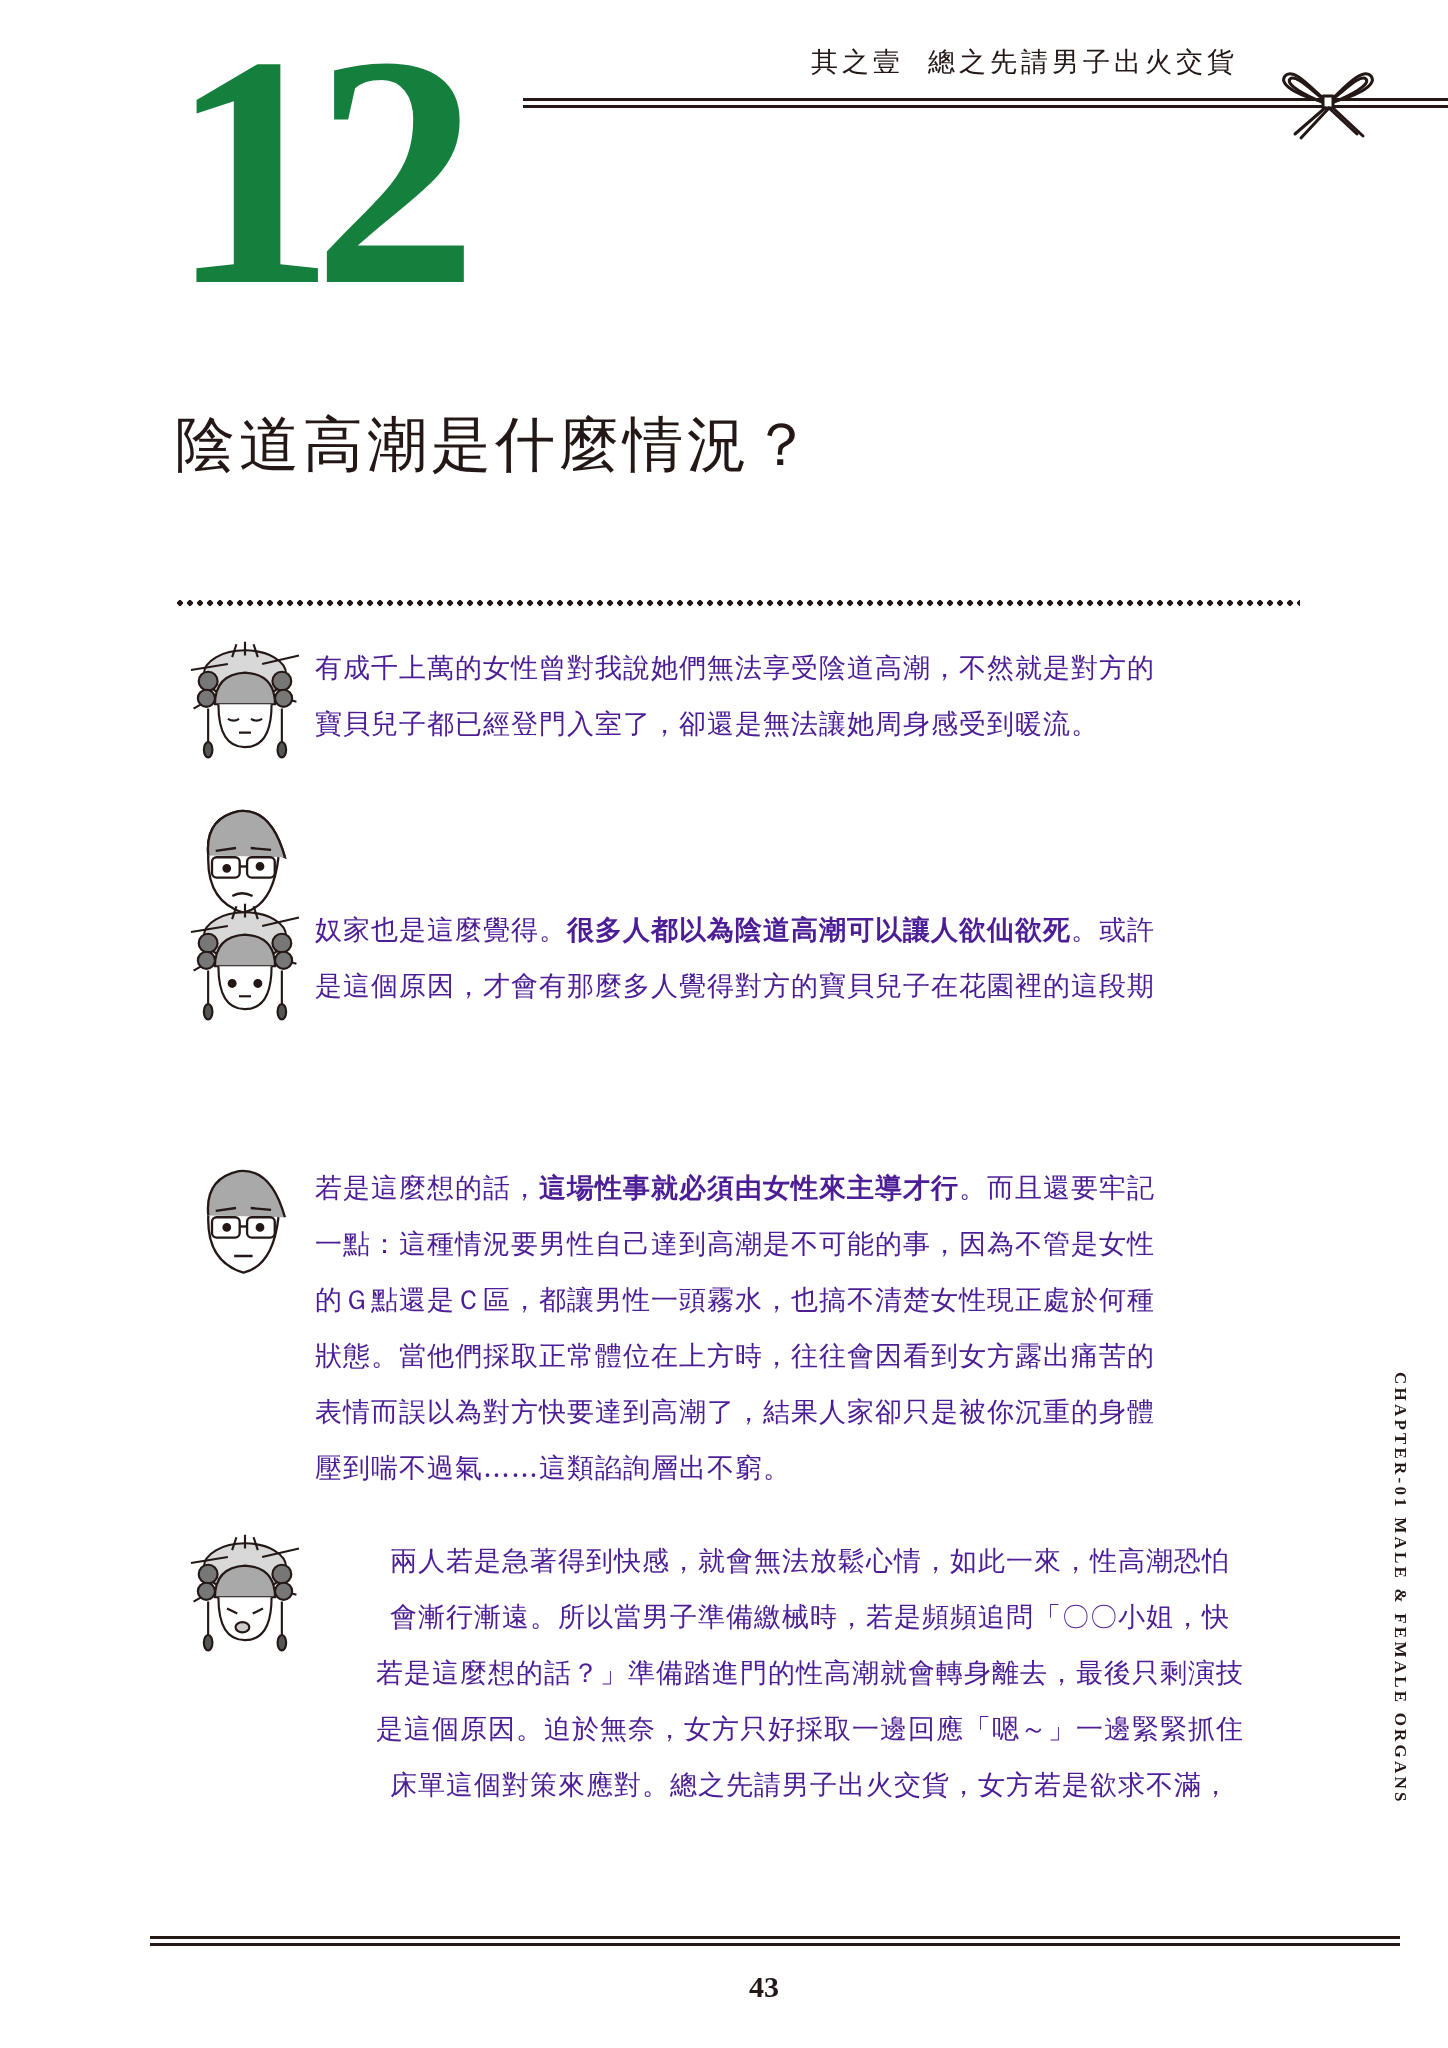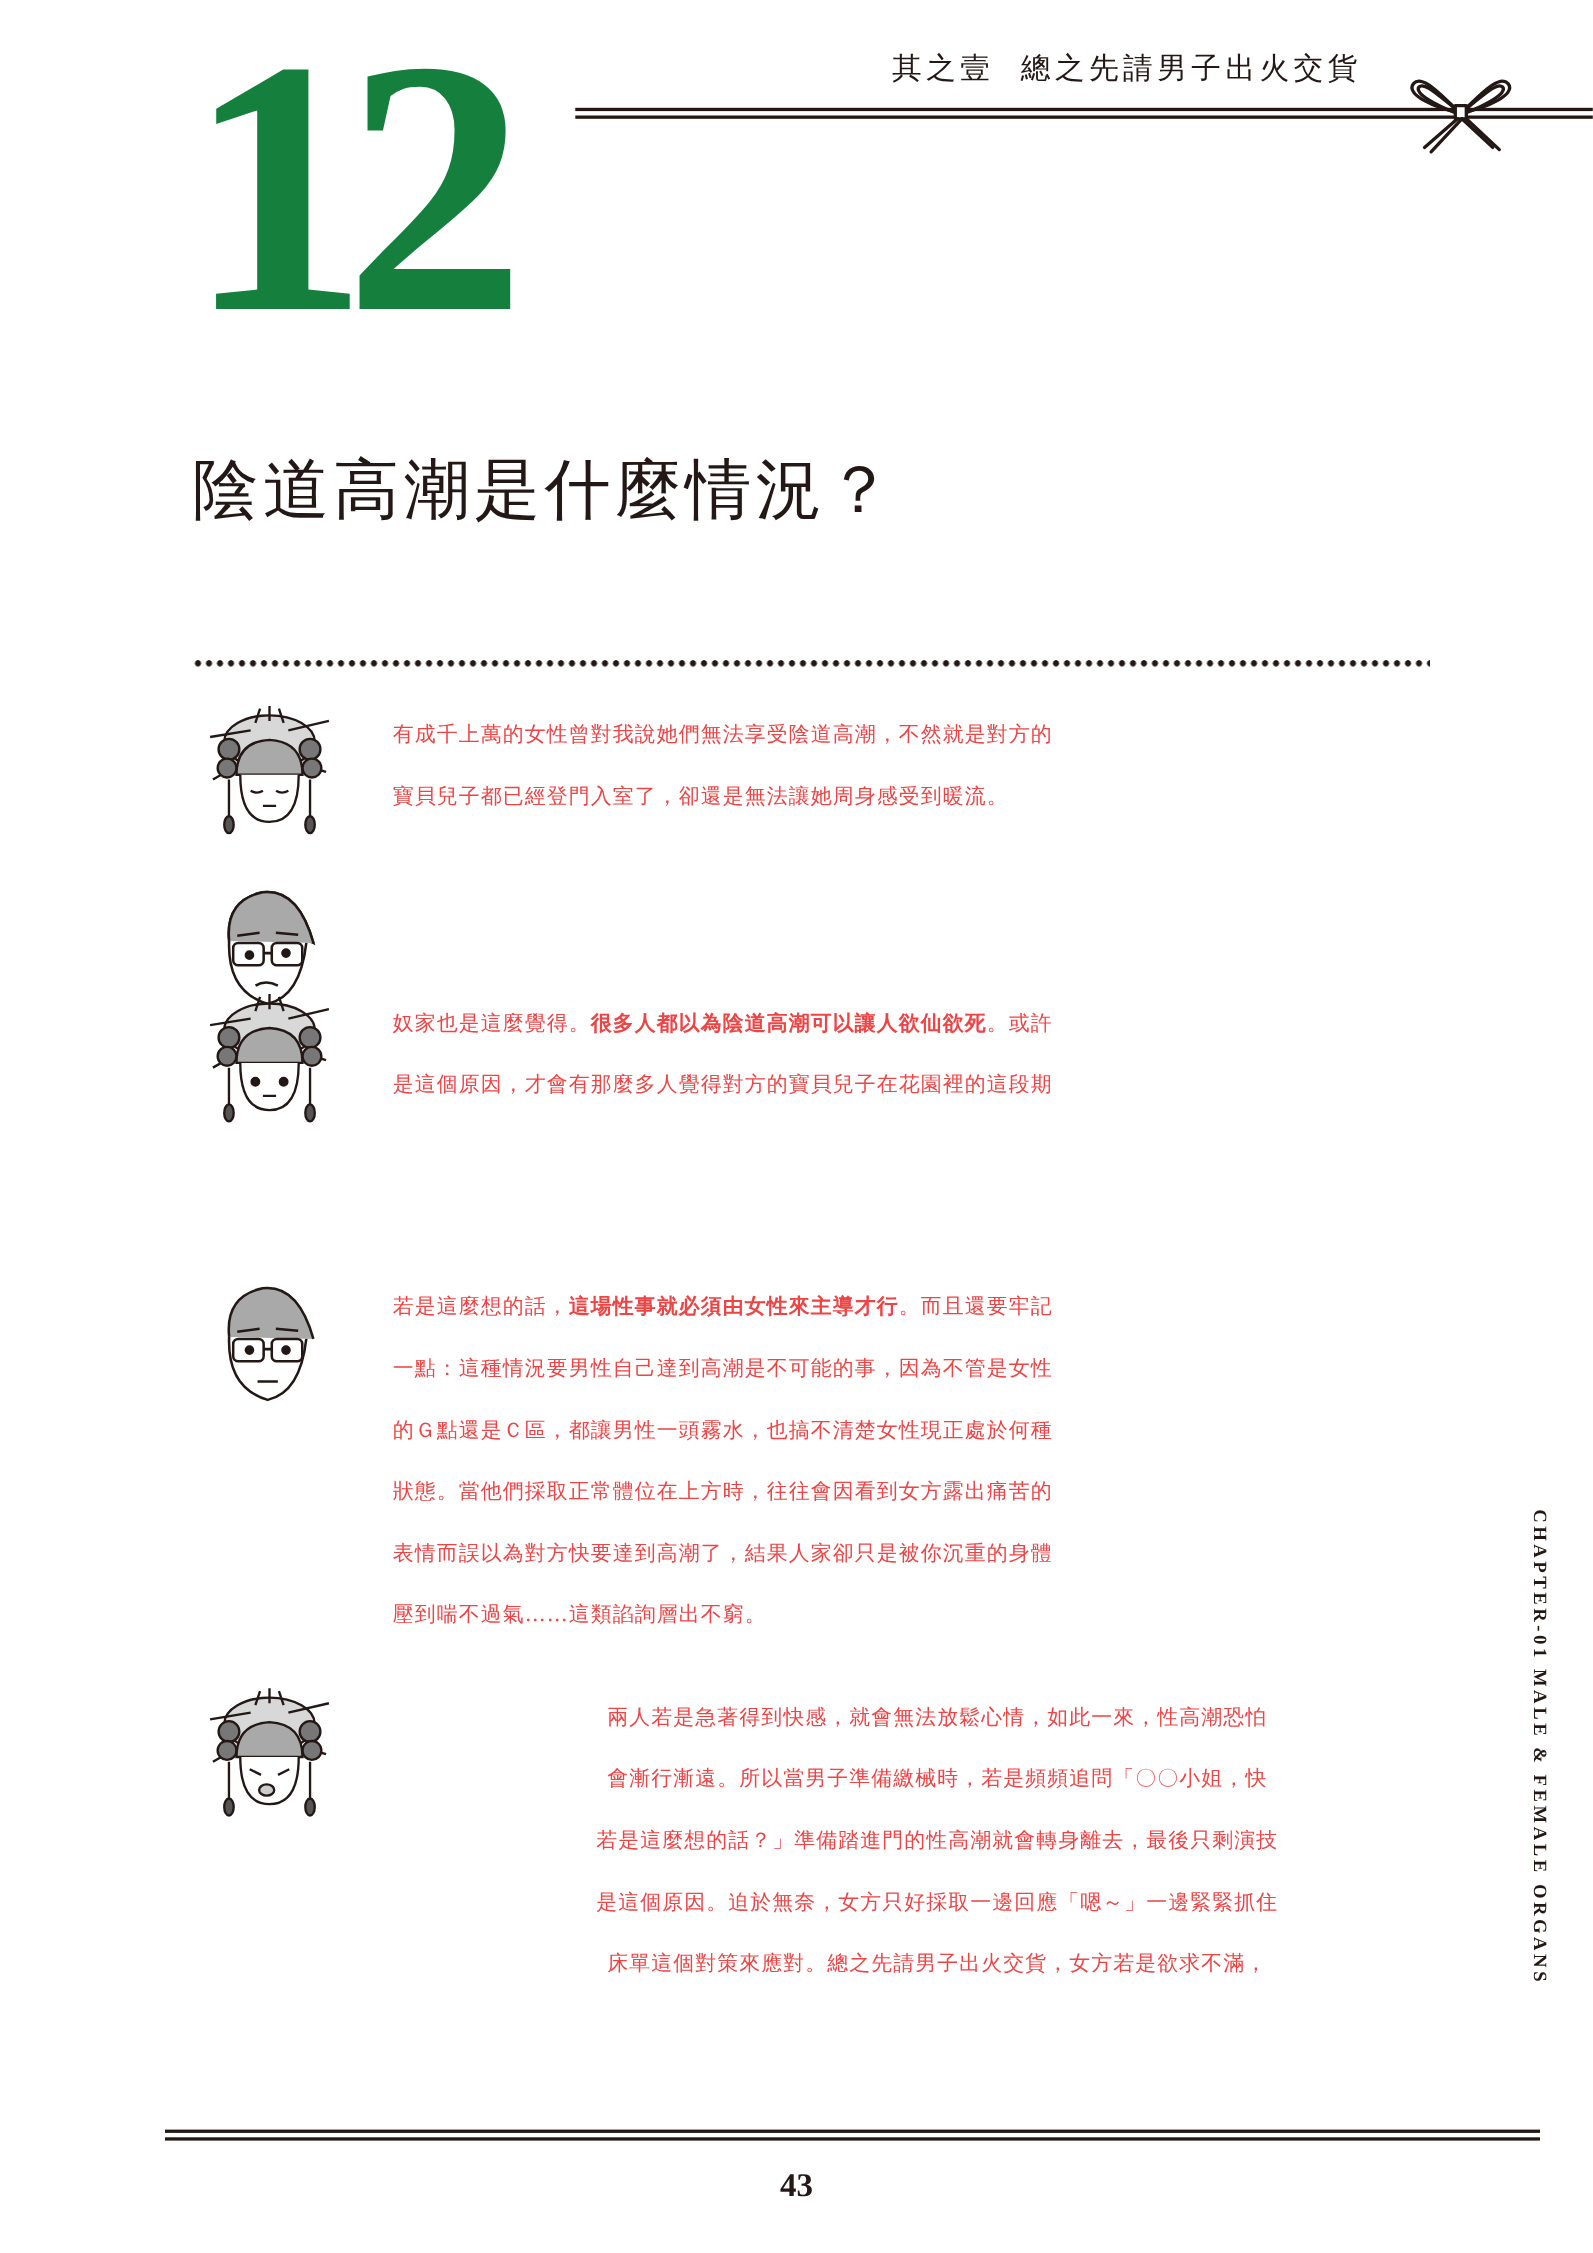--- a/index.html
+++ b/index.html
@@ -14,31 +14,31 @@
   .header-rule .l1, .header-rule .l2 { position:absolute; left:0; right:0; height:3px; background:#231815; }
   .header-rule .l1 { top:0; } .header-rule .l2 { top:7px; }
   .bow { position:absolute; left:1275px; top:62px; width:105px; height:80px; }
   .title { position:absolute; left:175px; top:405px; font-size:60px; letter-spacing:4px;
          font-family:"DejaVu Serif", serif; color:#231815; white-space:nowrap; }
   .dotted { position:absolute; left:175px; top:600px; width:1125px; height:6px;
          background-image: radial-gradient(circle, #231815 2.6px, transparent 3px);
          background-size:10px 6px; background-repeat:repeat-x; }
   .block { position:absolute; left:180px; width:1120px; }
   .avatar { position:absolute; left:0; top:0; width:130px; height:120px; }
-  .para { position:absolute; left:135px; width:990px; font-size:19px; line-height:56px;
-          letter-spacing:1px; font-family:"DejaVu Serif", serif; color:#ef4444;margin-left:42px; }
+  .para { position:absolute; left:135px; width:990px; font-size:27px; line-height:56px;
+          letter-spacing:1px; font-family:"DejaVu Serif", serif; color:#4c1d95; }
   .para p { margin:0; }
   .para b { font-family:"DejaVu Sans", sans-serif; font-weight:bold; }
   .side-text { position:absolute; left:1380px; top:1372px; width:30px; height:460px;
           writing-mode:vertical-rl; font-family:"Liberation Serif", serif; font-size:17px;
           letter-spacing:3.2px; color:#231815; font-weight:bold; white-space:nowrap; }
   .footer-rule { position:absolute; left:150px; top:1936px; width:1250px; height:12px; }
   .footer-rule .l1, .footer-rule .l2 { position:absolute; left:0; right:0; height:3px; background:#231815; }
   .footer-rule .l1 { top:0; } .footer-rule .l2 { top:7px; }
-  .page-num { position:absolute; left:674px; top:1970px; width:100px; text-align:center;
+  .page-num { position:absolute; left:714px; top:1970px; width:100px; text-align:center;
           font-family:"Liberation Serif", serif; font-size:30px; font-weight:bold; color:#231815; }
 </style>
 </head>
 <body>
 
 <div class="chapter-num">12</div>
 
 <div class="header-text">
   <span>其之壹</span><span class="gap"></span><span>總之先請男子出火交貨</span>
 </div>

